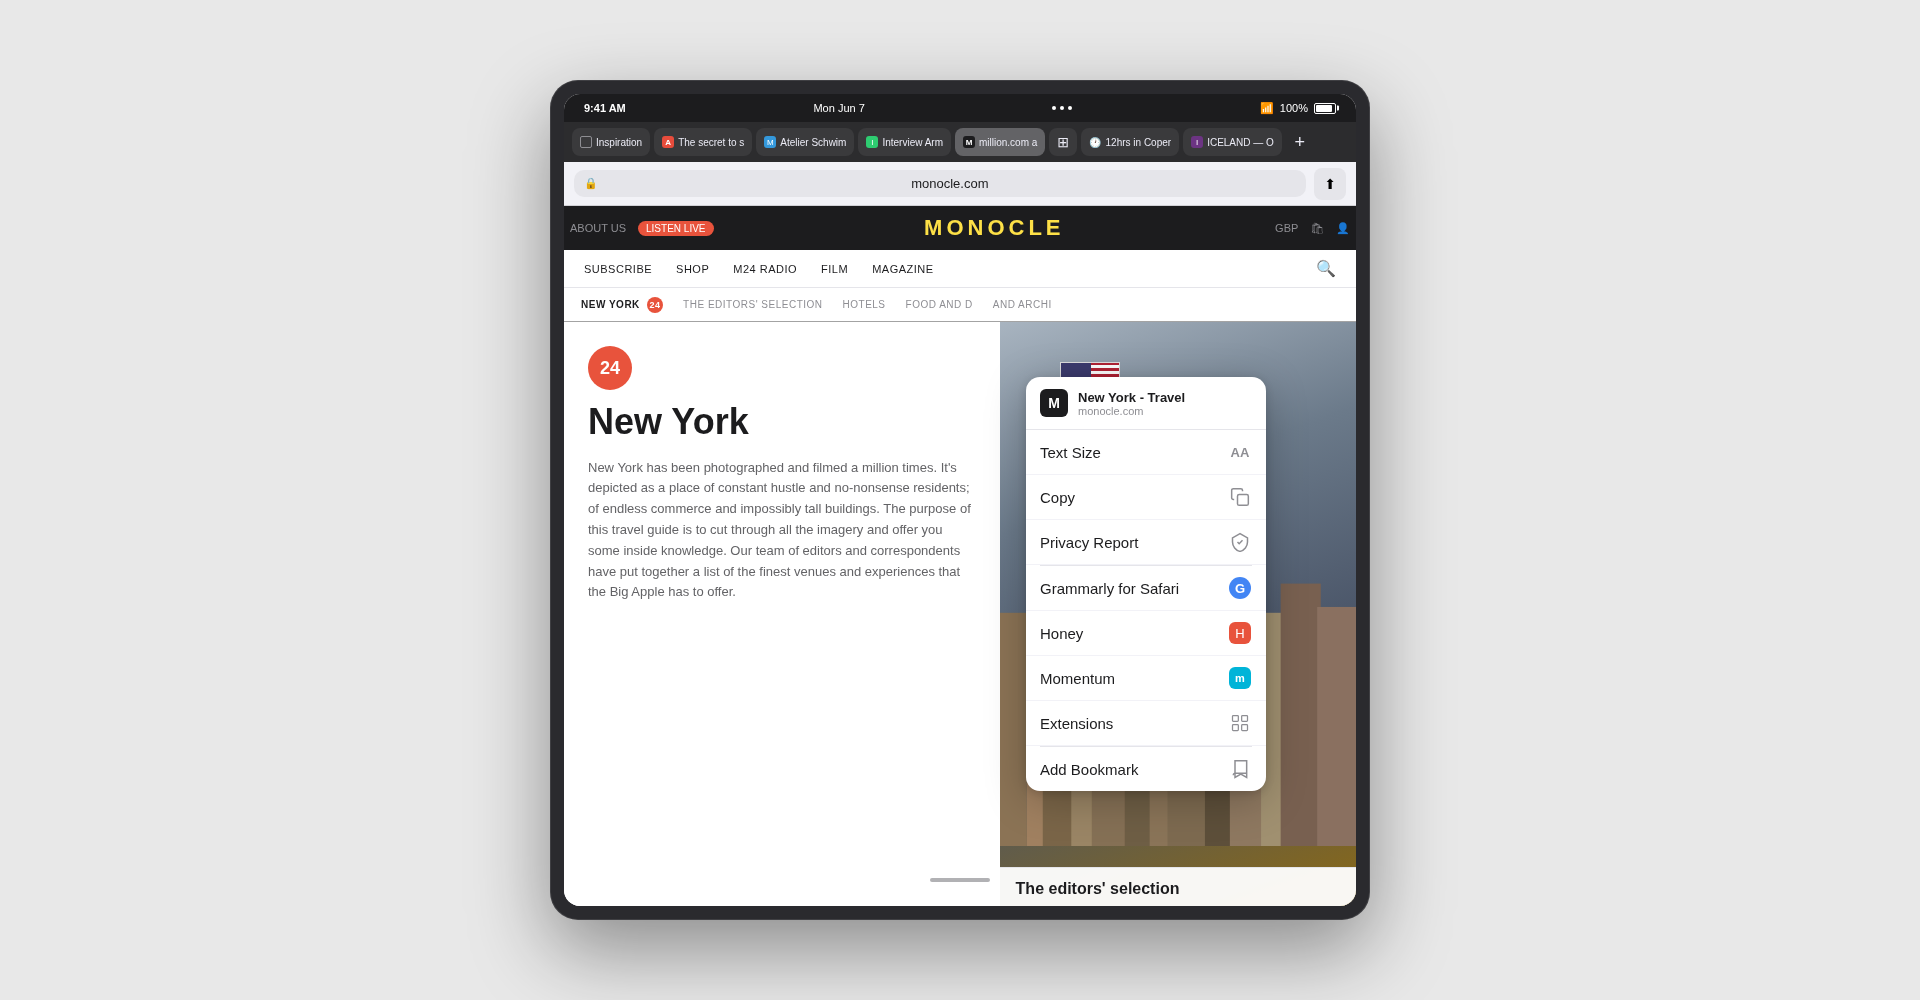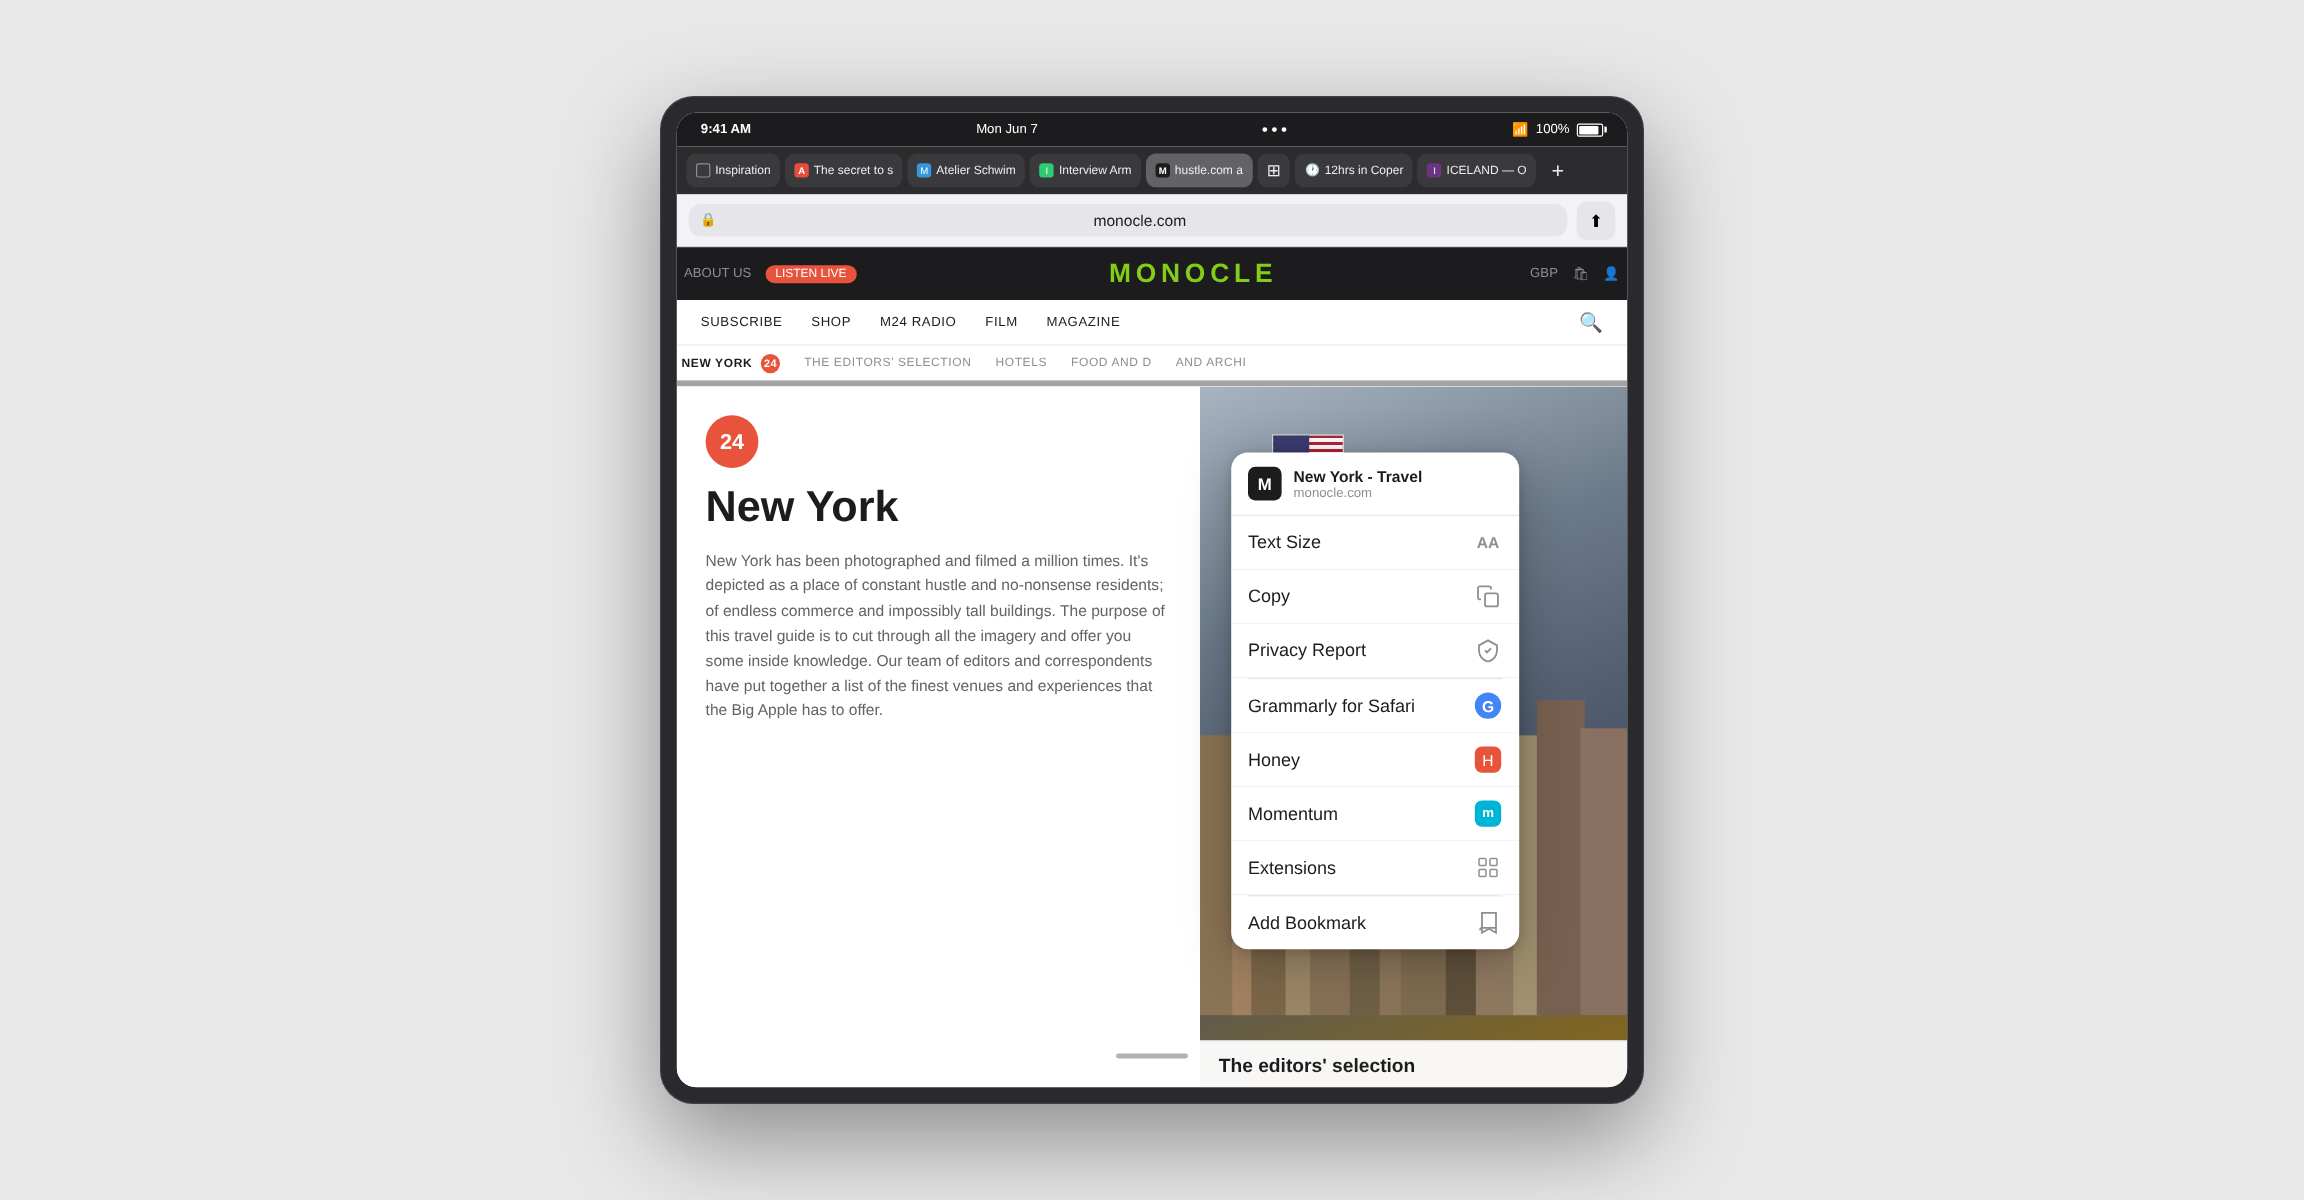--- a/index.html
+++ b/index.html
@@ -135,21 +135,21 @@
       background: #1c1c1e;
       color: #fff;
       display: flex;
       align-items: center;
       justify-content: space-between;
       padding: 0 6px;
       height: 44px;
       flex-shrink: 0;
     }
     .site-header-left { font-size: 11px; color: #8e8e93; display: flex; gap: 12px; align-items: center; }
-    .site-header-logo { font-size: 22px; font-weight: 700; letter-spacing: 4px; color: #84cc16; }
+    .site-header-logo { font-size: 22px; font-weight: 700; letter-spacing: 4px; color: #fde047; }
     .site-header-right { display: flex; gap: 12px; align-items: center; font-size: 11px; color: #8e8e93; }
 
     .site-nav {
       background: #fff;
       display: flex;
       align-items: center;
       justify-content: center;
       gap: 24px;
       padding: 0 20px;
       height: 38px;
@@ -157,23 +157,23 @@
       flex-shrink: 0;
     }
     .site-nav-item { font-size: 11px; color: #1c1c1e; cursor: pointer; text-transform: uppercase; letter-spacing: 0.5px; }
     .site-nav-search { margin-left: auto; color: #e8533c; font-size: 16px; cursor: pointer; }
 
     
     .sub-nav {
       background: #fff;
       display: flex;
       align-items: center;
-      padding: 0 4px;
+      padding: 0 17px;
       height: 34px;
-      border-bottom: 5px solid #a3a3a3;
+      border-bottom: 1px solid #a3a3a3;
       gap: 20px;
       flex-shrink: 0;
       overflow: hidden;
     }
     .sub-nav-item {
       font-size: 10px;
       color: #8e8e93;
       cursor: pointer;
       white-space: nowrap;
       text-transform: uppercase;
@@ -369,21 +369,21 @@
       <div class="tab-item">
         <div class="tab-favicon" style="background:#3498db;color:#fff;border-radius:3px;">M</div>
         <span>Atelier Schwim</span>
       </div>
       <div class="tab-item">
         <div class="tab-favicon" style="background:#2ecc71;color:#fff;border-radius:3px;">I</div>
         <span>Interview Arm</span>
       </div>
       <div class="tab-item active">
         <div class="tab-favicon" style="background:#1c1c1e;color:#fff;border-radius:3px;font-weight:700;">M</div>
-        <span>hustle.com a</span>
+        <span>million.com a</span>
       </div>
       <div class="tab-item" style="font-size:14px;">
         <span>⊞</span>
       </div>
       <div class="tab-item">
         <span>🕐</span>
         <span>12hrs in Coper</span>
       </div>
       <div class="tab-item">
         <div class="tab-favicon" style="background:#6c3483;color:#fff;border-radius:3px;">I</div>

